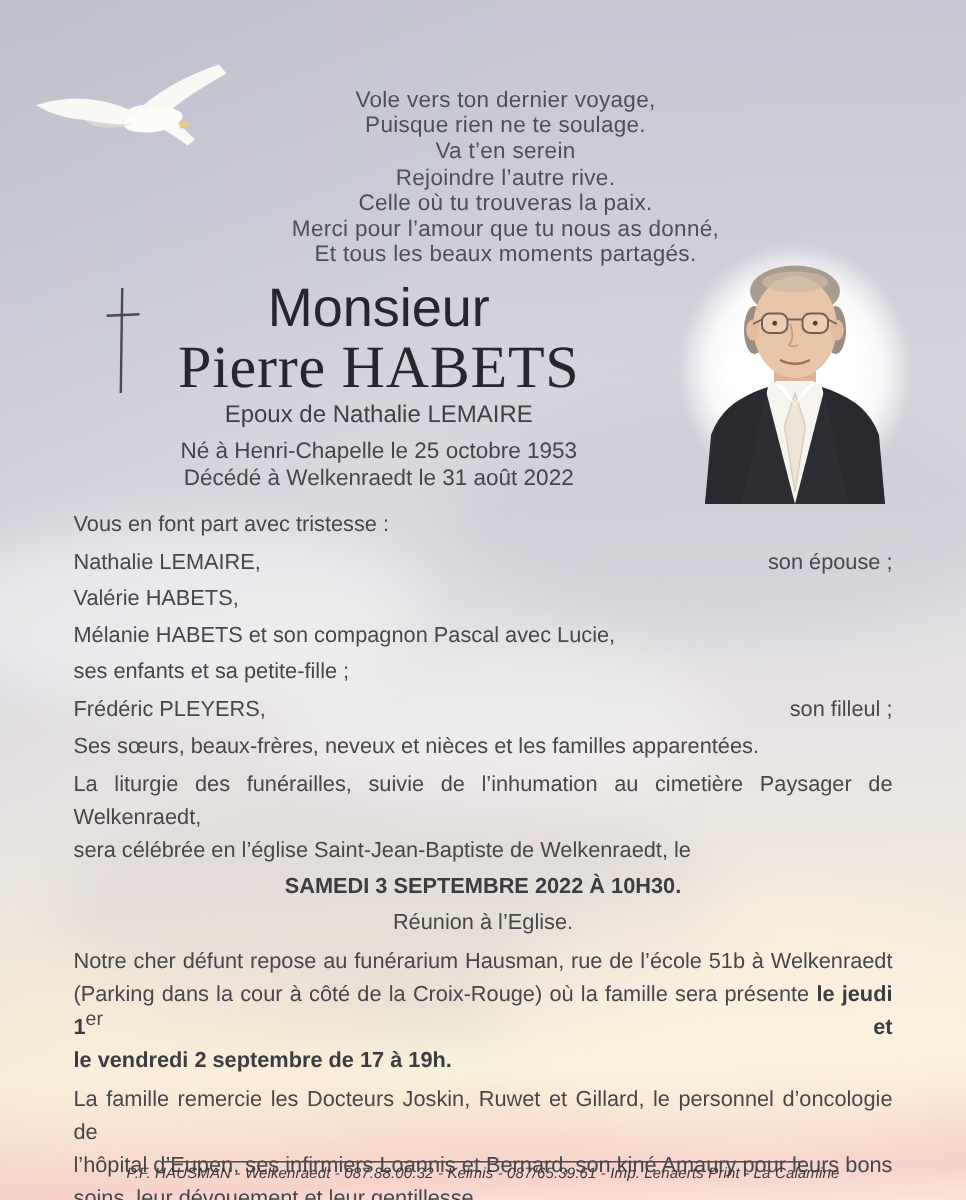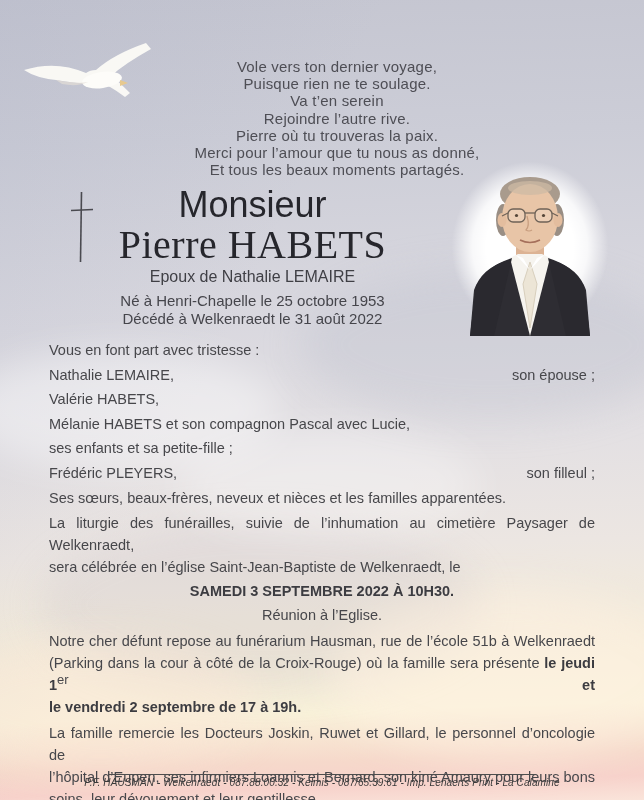--- a/index.html
+++ b/index.html
@@ -107,21 +107,21 @@
       <path d="M 102,40 L 110,43 L 102,46 Z" fill="#e7c98f"></path>
       <path d="M 38,40 Q 60,44 70,42 Q 60,47 44,44 Z" fill="#e3ddd6" opacity="0.7"></path>
     </svg>
   </div>
 
   <div class="poem">
     <div class="poem-line">Vole vers ton dernier voyage,</div>
     <div class="poem-line">Puisque rien ne te soulage.</div>
     <div class="poem-line">Va t’en serein</div>
     <div class="poem-line">Rejoindre l’autre rive.</div>
-    <div class="poem-line">Pierre où tu trouveras la paix.</div>
+    <div class="poem-line">Celle où tu trouveras la paix.</div>
     <div class="poem-line">Merci pour l’amour que tu nous as donné,</div>
     <div class="poem-line">Et tous les beaux moments partagés.</div>
   </div>
 
   <div class="cross-wrap">
     <svg viewBox="0 0 36 80" width="36" height="80">
       <line x1="17.5" y1="4" x2="16.5" y2="74" stroke="#4a4a50" stroke-width="1.6"></line>
       <line x1="7" y1="22.5" x2="29" y2="21.5" stroke="#4a4a50" stroke-width="1.6"></line>
     </svg>
   </div>

